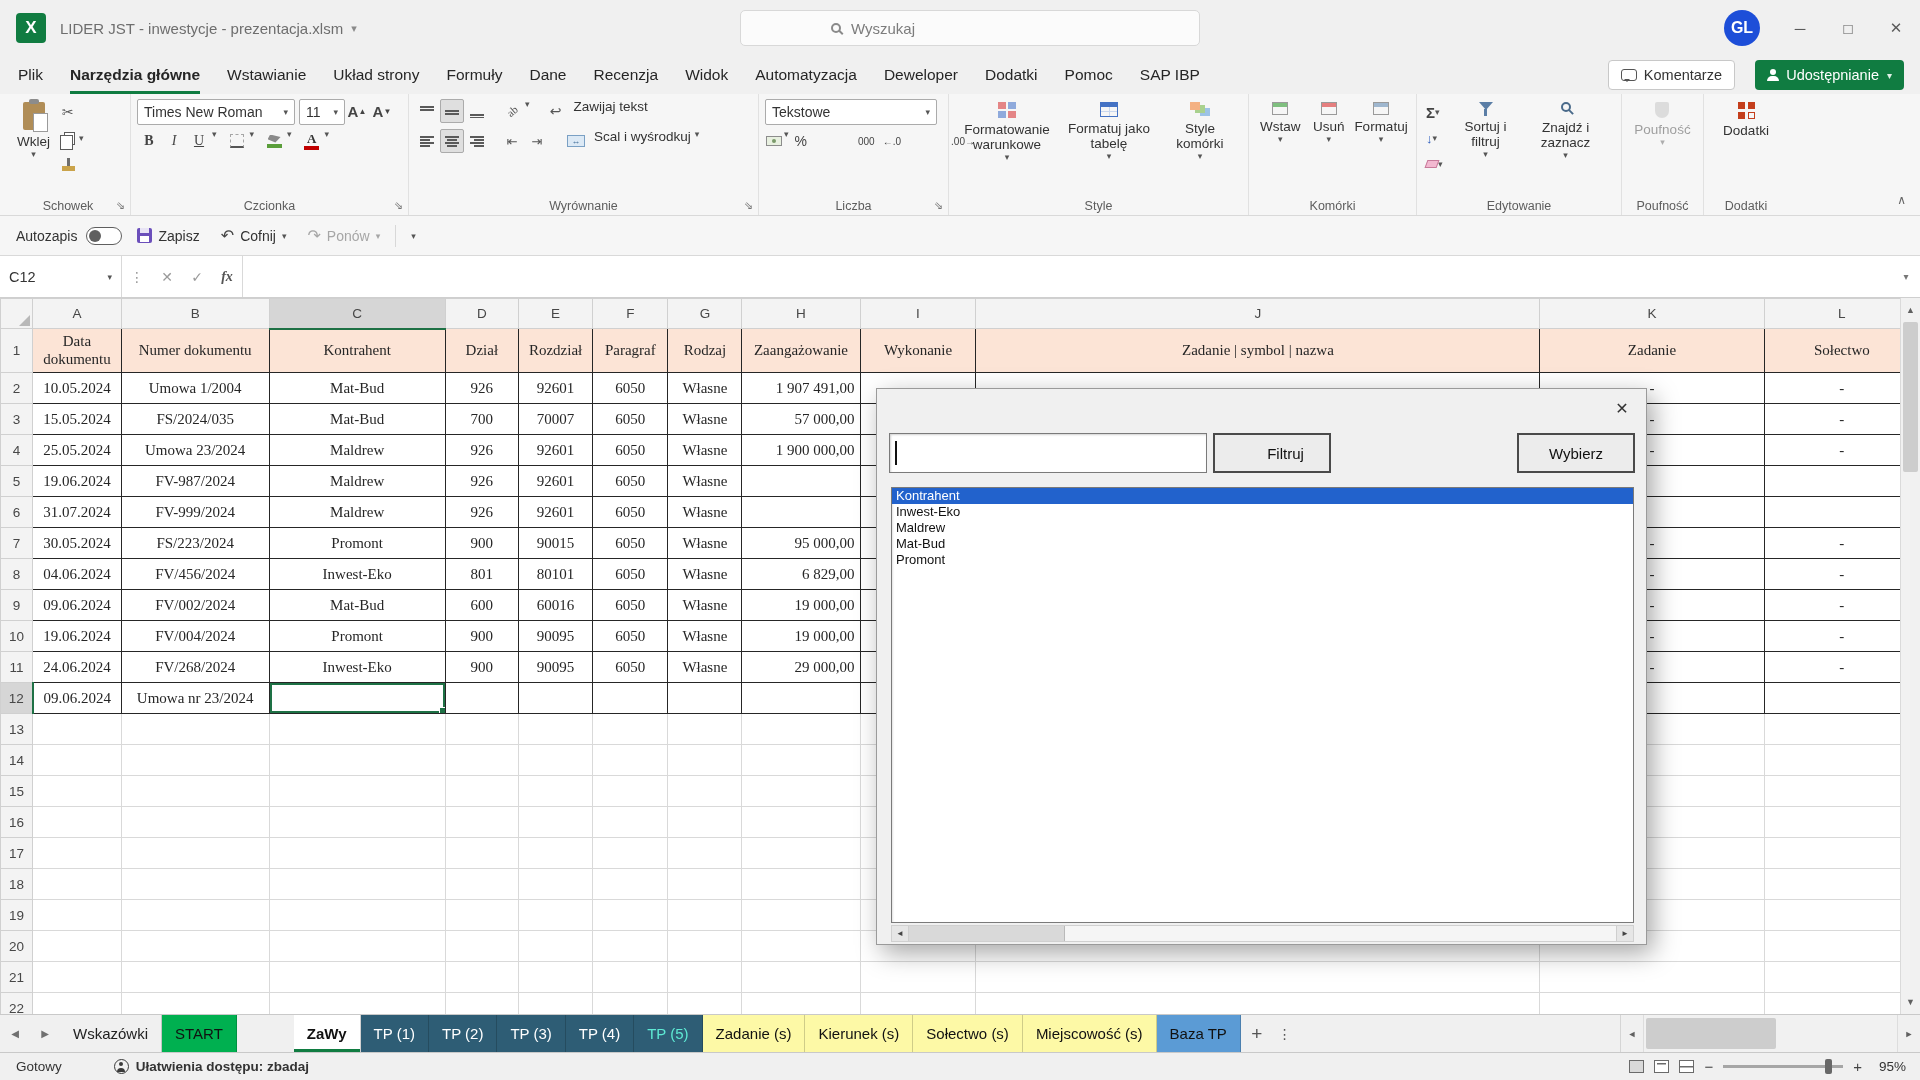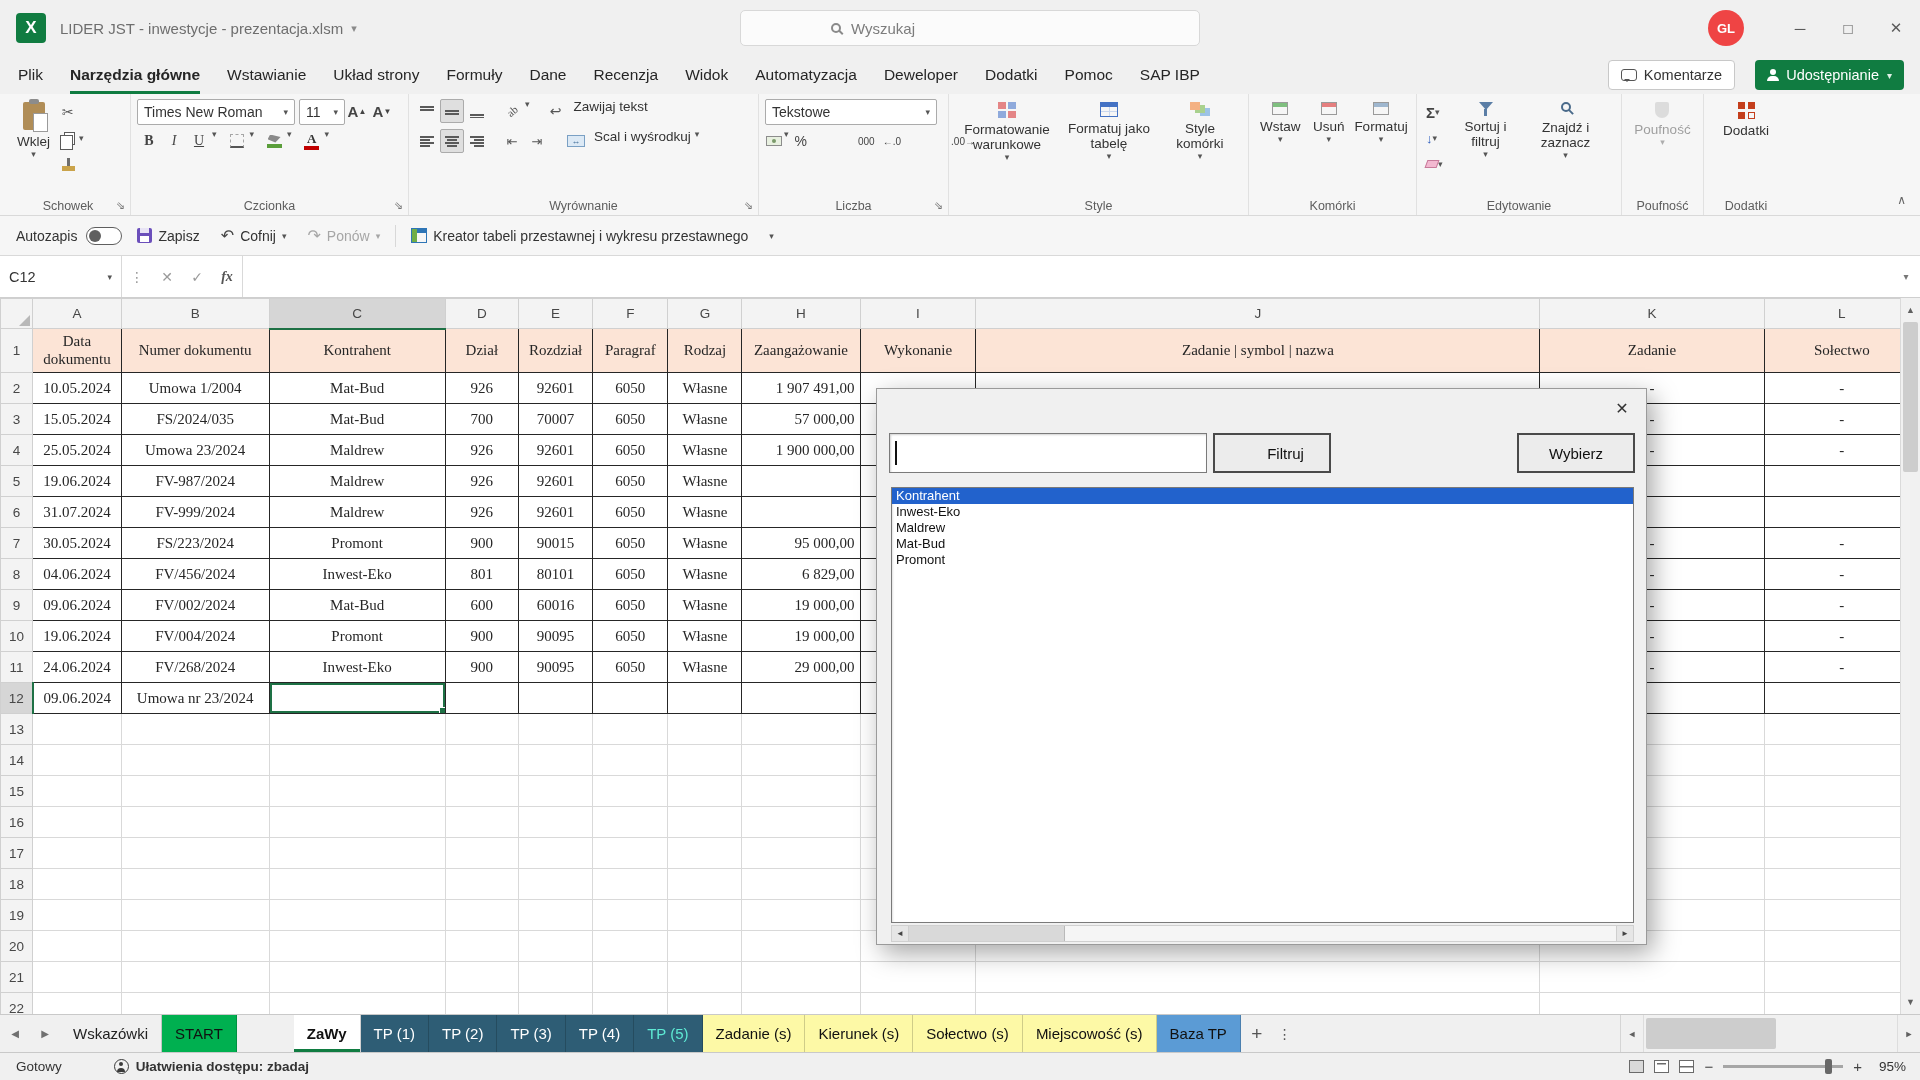--- a/index.html
+++ b/index.html
@@ -9,21 +9,21 @@
 
   
   .titlebar { height:56px; background:#f0f0f0; display:flex; align-items:center; position:relative; flex:none; }
   .xlogo { width:30px; height:30px; margin-left:16px; background:#107c41; border-radius:4px; color:#fff; font-weight:bold; font-size:17px; display:flex; align-items:center; justify-content:center; }
   .ttext { margin-left:14px; font-size:15px; color:#6e6e6e; }
   .tchev { margin-left:8px; font-size:11px; color:#8a8a8a; }
   .searchbox { position:absolute; left:740px; top:10px; width:460px; height:36px; background:#fbfbfb; border:1px solid #d8d8d8; border-radius:5px; display:flex; align-items:center; padding-left:90px; }
   .ic-mag { width:10px; height:10px; border:2px solid #8a8a8a; border-radius:50%; position:relative; flex:none; }
   .ic-mag::after { content:""; position:absolute; width:2px; height:5px; background:#8a8a8a; right:-3px; bottom:-4px; transform:rotate(-45deg); }
   .searchtext { margin-left:10px; font-size:15px; color:#7c7c7c; }
-  .avatar { position:absolute; right:176px; top:10px; width:36px; height:36px; border-radius:50%; background:#ef4444; color:#fff; font-size:13px; font-weight:bold; display:flex; align-items:center; justify-content:center; }
+  .avatar { position:absolute; right:160px; top:10px; width:36px; height:36px; border-radius:50%; background:#1d4ed8; color:#fff; font-size:16px; font-weight:bold; display:flex; align-items:center; justify-content:center; }
   .winbtns { position:absolute; right:0; top:0; height:56px; display:flex; }
   .winbtns span { width:48px; height:56px; display:flex; align-items:center; justify-content:center; color:#5a5a5a; font-size:15px; }
 
   
   .tabsrow { height:38px; background:#f0f0f0; display:flex; align-items:stretch; padding-left:18px; position:relative; flex:none; }
   .rtab { font-size:15.5px; color:#262626; margin-right:27px; display:flex; align-items:center; border-bottom:3px solid transparent; padding-top:2px; white-space:nowrap; }
   .rtab.active { font-weight:bold; border-bottom-color:#107c41; }
   .topbtn { position:absolute; top:4px; height:30px; display:flex; align-items:center; border-radius:4px; font-size:14.5px; padding:0 12px; }
   .btn-comments { right:185px; background:#fff; border:1px solid #c8c8c8; color:#333; }
   .ic-comment { width:16px; height:12px; border:1.5px solid #555; border-radius:3px; position:relative; margin-right:7px; }
@@ -501,24 +501,20 @@
         <span class="arrglyph">↶</span>
         <span>Cofnij</span>
         <span class="chev">▾</span>
       </span>
     <span class="qbtn gray">
         <span class="arrglyph">↷</span>
         <span>Ponów</span>
         <span class="chev" style="color:#a6a6a6">▾</span>
       </span>
     <span class="qsep"></span>
-    <span class="qbtn">
-        <span class="ic-pivot"></span>
-        <span>Kreator tabeli przestawnej i wykresu przestawnego</span>
-      </span>
     <span class="chev" style="margin-left:6px">▾</span>
   </div>
 
   <div class="fbar">
     <div class="namebox">
         <span>C12</span>
         <span class="chev">▾</span>
       </div>
     <span class="fico">⋮</span>
     <span class="fico">✕</span>

